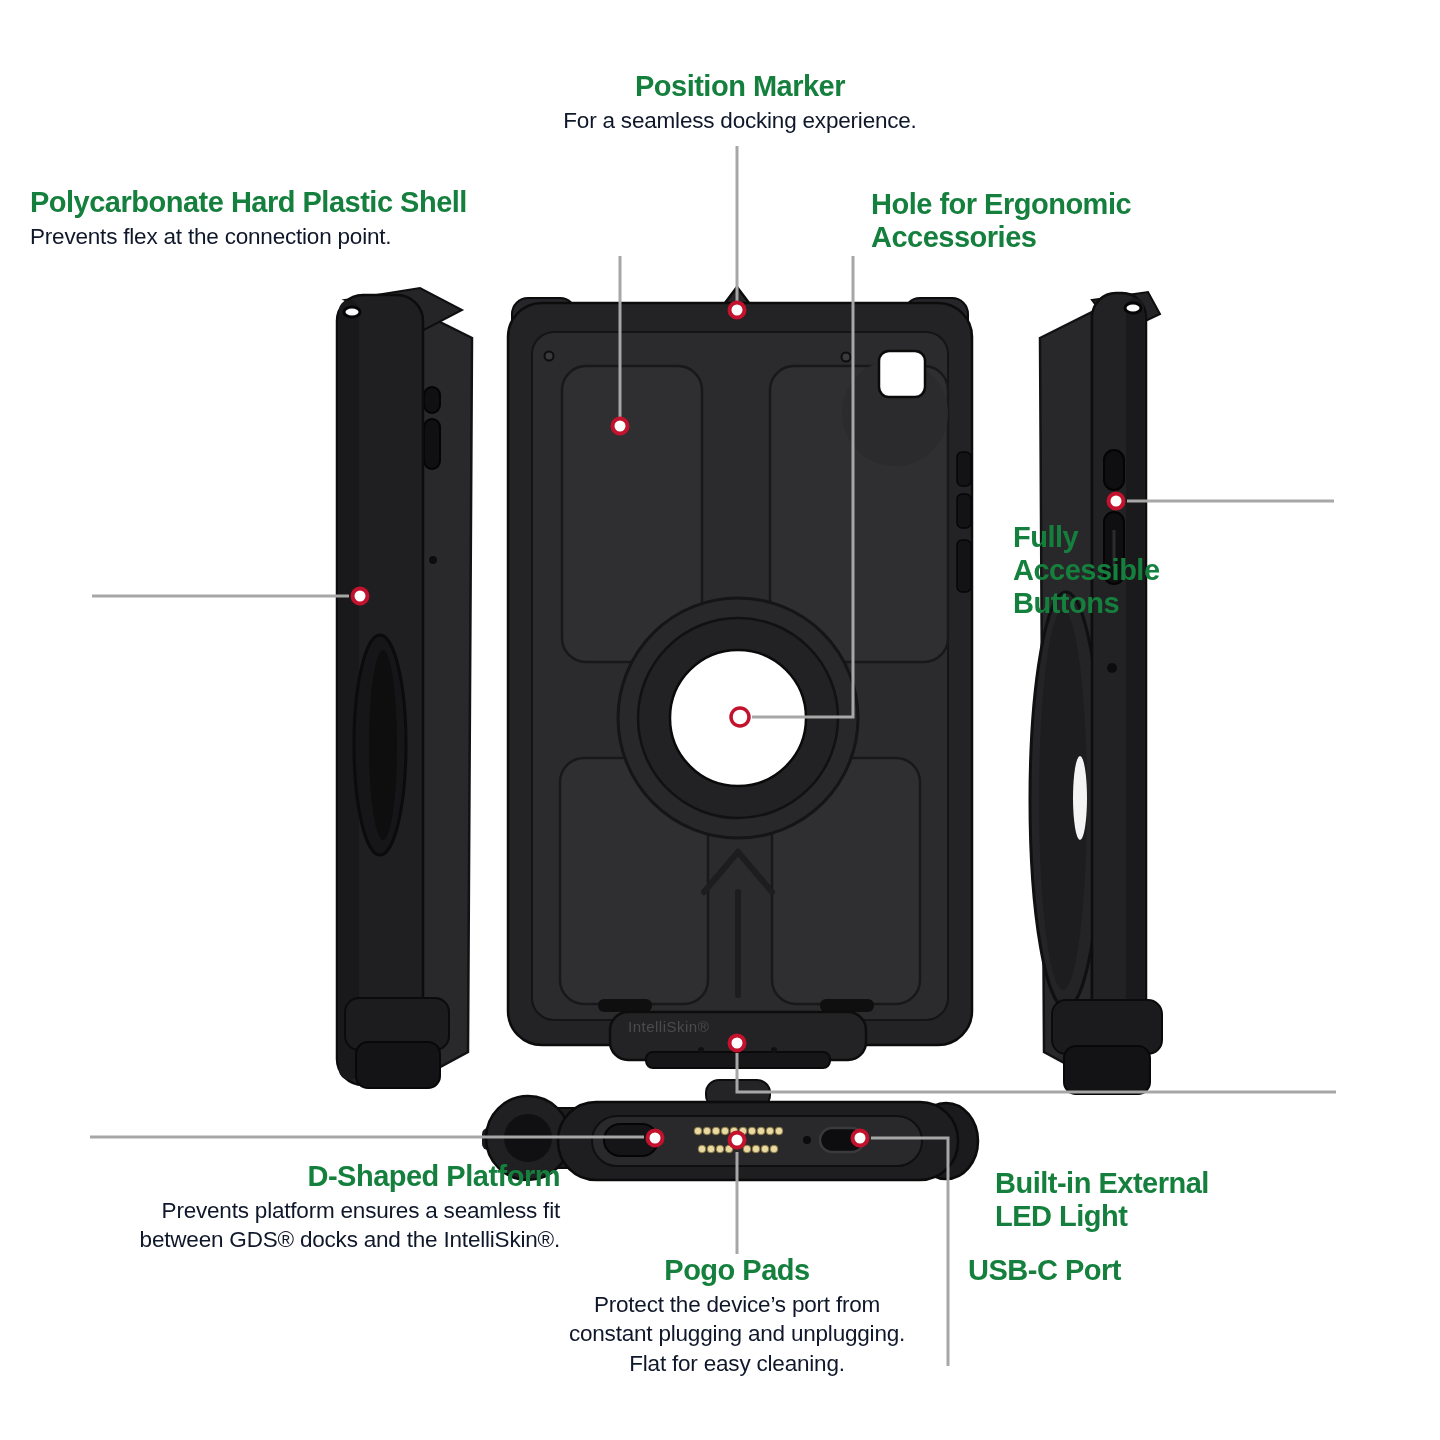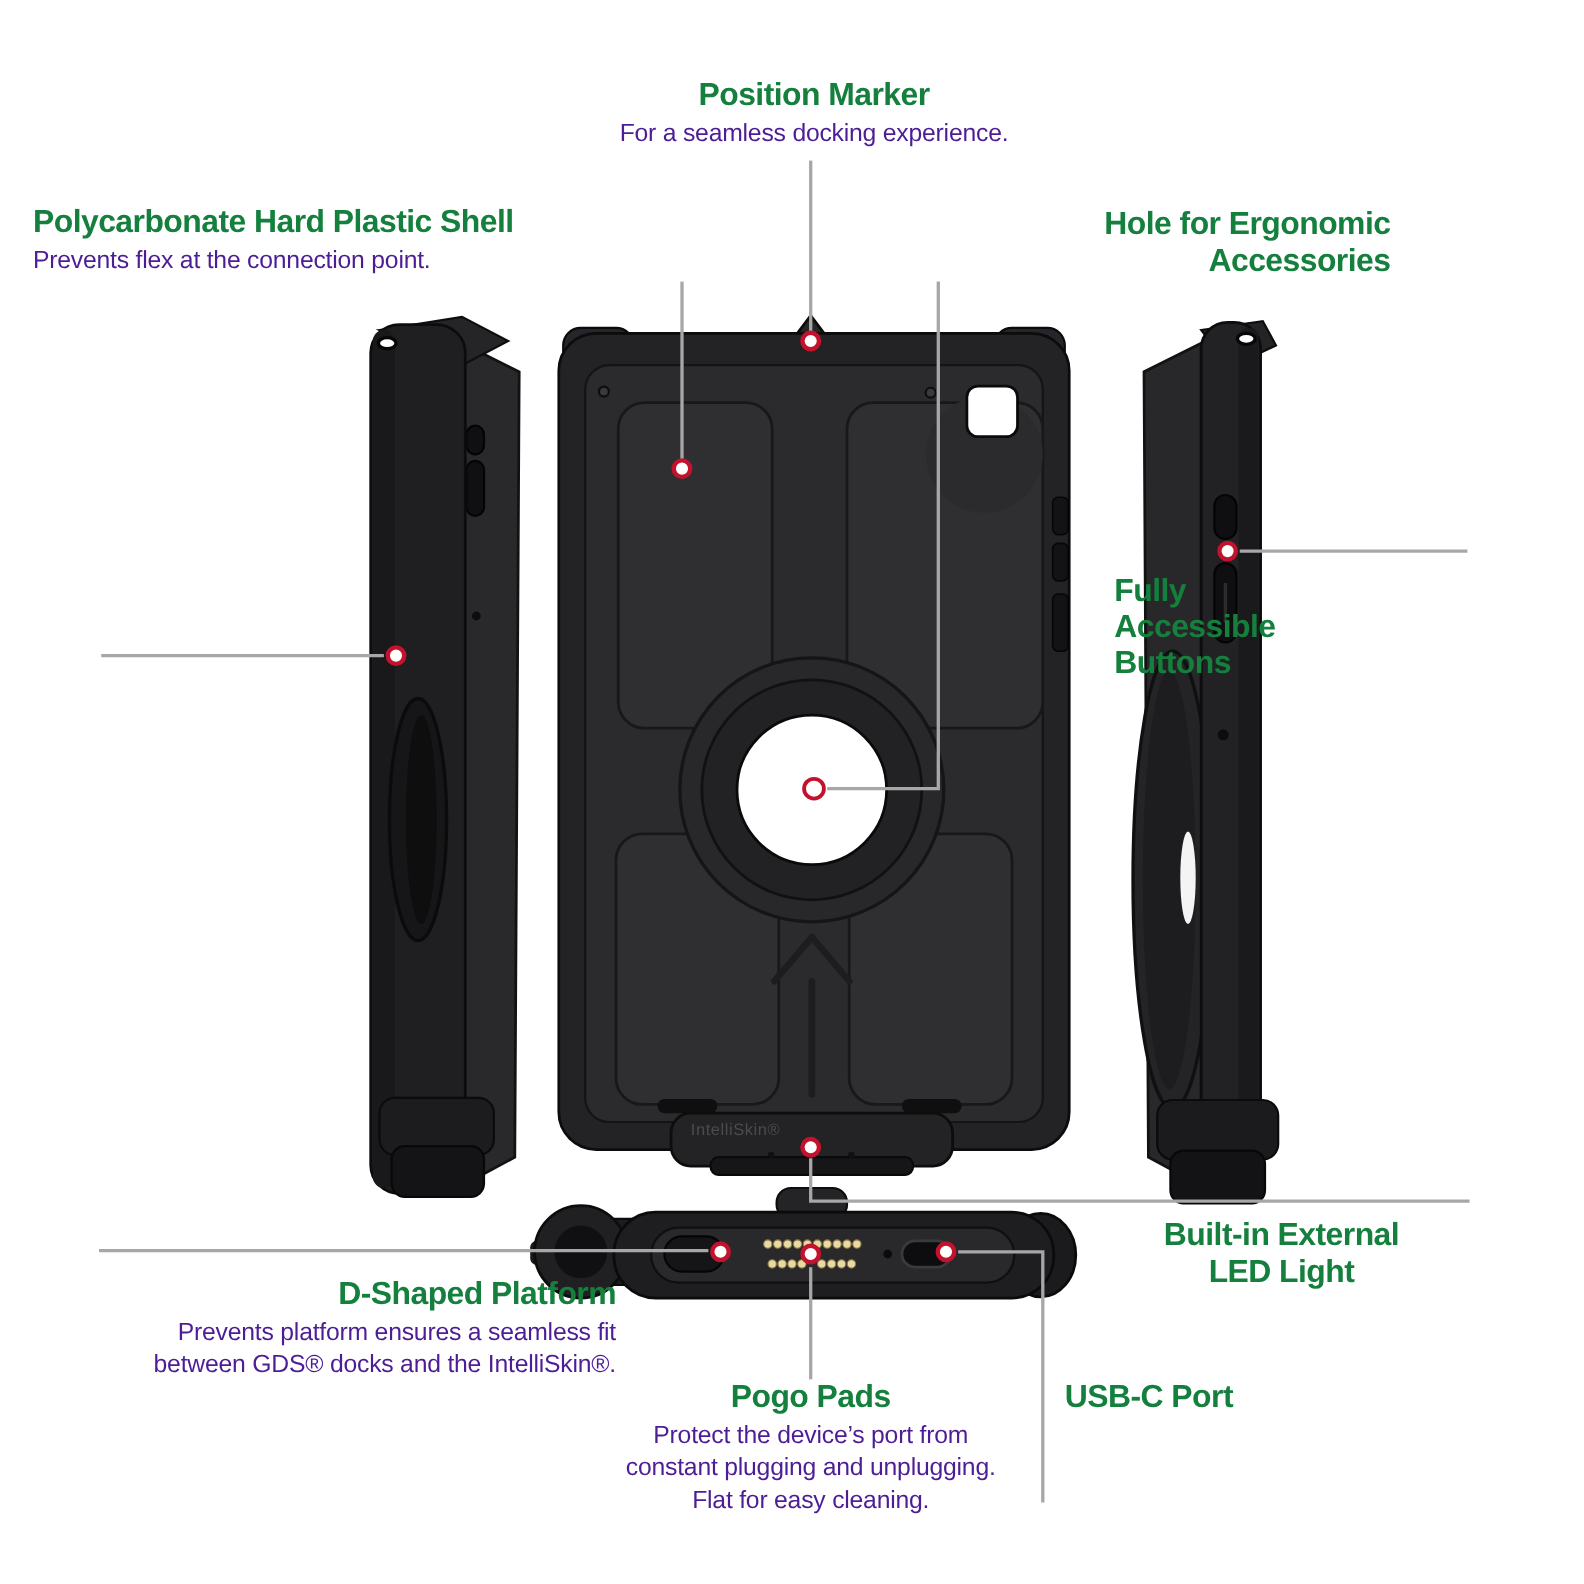--- a/index.html
+++ b/index.html
@@ -9,31 +9,31 @@
     font-family:"Liberation Sans", sans-serif;
   }
   #stage { position:absolute; left:0; top:0; width:1440px; height:1440px; }
   svg#art { position:absolute; left:0; top:0; }
   .callout { position:absolute; }
   .c-title {
     font-weight:bold; font-size:29px; line-height:1.14; color:#15803d;
     letter-spacing:-0.5px; white-space:pre-line;
   }
   .c-body {
-    font-size:22.5px; line-height:1.3; color:#4c1d95;
+    font-size:22.5px; line-height:1.3; color:#0f172a;
     letter-spacing:-0.2px; white-space:pre-line; margin-top:3px;
   }
   
   .co-position   { left:340px;  top:70px;   width:800px; text-align:center; }
   .co-shell      { right:850px; top:186px;  width:560px; }
-  .co-hole       { left:904px;  top:188px;  width:360px; text-align:right; }
+  .co-hole       { left:871px;  top:188px;  width:360px; text-align:left; }
   .co-tpu        { left:93px;   top:622px;  width:300px; text-align:left; }
   .co-buttons    { right:107px; top:521px;  width:320px; text-align:left; }
   .co-dplatform  { left:90px;   top:1160px; width:470px; text-align:right; }
-  .co-led        { right:105px; top:1107px; width:340px; text-align:center; }
+  .co-led        { right:105px; top:1167px; width:340px; text-align:left; }
   .co-pogo       { left:462px;  top:1254px; width:550px; text-align:center; }
   .co-usbc       { left:968px;  top:1254px; width:420px; text-align:left; }
 </style>
 </head>
 <body>
 
 <div id="stage">
 
   <svg id="art" width="1440" height="1440" viewBox="0 0 1440 1440">
 

